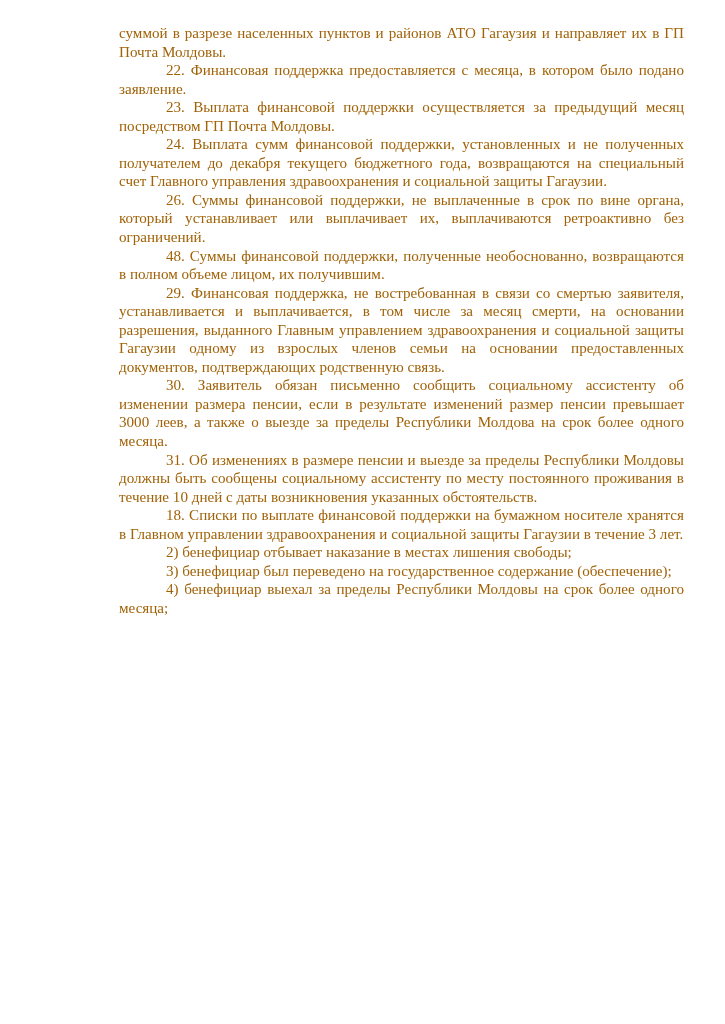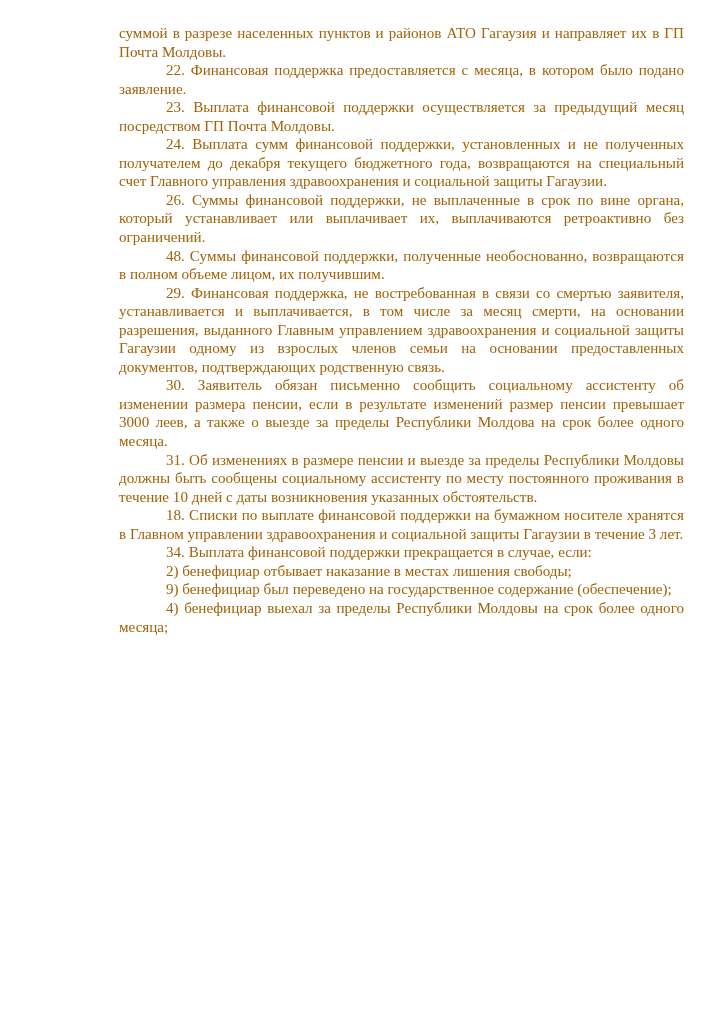--- a/index.html
+++ b/index.html
@@ -30,17 +30,16 @@
   <p class="p noindent">суммой в разрезе населенных пунктов и районов АТО Гагаузия и направляет их в ГП Почта Молдовы.</p>
   <p class="p">22. Финансовая поддержка предоставляется с месяца, в котором было подано заявление.</p>
   <p class="p">23. Выплата финансовой поддержки осуществляется за предыдущий месяц посредством ГП Почта Молдовы.</p>
   <p class="p">24. Выплата сумм финансовой поддержки, установленных и не полученных получателем до декабря текущего бюджетного года, возвращаются на специальный счет Главного управления здравоохранения и социальной защиты Гагаузии.</p>
   <p class="p">26. Суммы финансовой поддержки, не выплаченные в срок по вине органа, который устанавливает или выплачивает их, выплачиваются ретроактивно без ограничений.</p>
   <p class="p">48. Суммы финансовой поддержки, полученные необоснованно, возвращаются в полном объеме лицом, их получившим.</p>
   <p class="p">29. Финансовая поддержка, не востребованная в связи со смертью заявителя, устанавливается и выплачивается, в том числе за месяц смерти, на основании разрешения, выданного Главным управлением здравоохранения и социальной защиты Гагаузии одному из взрослых членов семьи на основании предоставленных документов, подтверждающих родственную связь.</p>
   <p class="p">30. Заявитель обязан письменно сообщить социальному ассистенту об изменении размера пенсии, если в результате изменений размер пенсии превышает 3000 леев, а также о выезде за пределы Республики Молдова на срок более одного месяца.</p>
   <p class="p">31. Об изменениях в размере пенсии и выезде за пределы Республики Молдовы должны быть сообщены социальному ассистенту по месту постоянного проживания в течение 10 дней с даты возникновения указанных обстоятельств.</p>
   <p class="p">18. Списки по выплате финансовой поддержки на бумажном носителе хранятся в Главном управлении здравоохранения и социальной защиты Гагаузии в течение 3 лет.</p>
-  <p class="p">34. Выплата финансовой поддержки прекращается в случае, если:</p>
   <p class="p">2) бенефициар отбывает наказание в местах лишения свободы;</p>
-  <p class="p">9) бенефициар был переведено на государственное содержание (обеспечение);</p>
+  <p class="p">3) бенефициар был переведено на государственное содержание (обеспечение);</p>
   <p class="p">4) бенефициар выехал за пределы Республики Молдовы на срок более одного месяца;</p>
 </div>
 
 </body></html>

